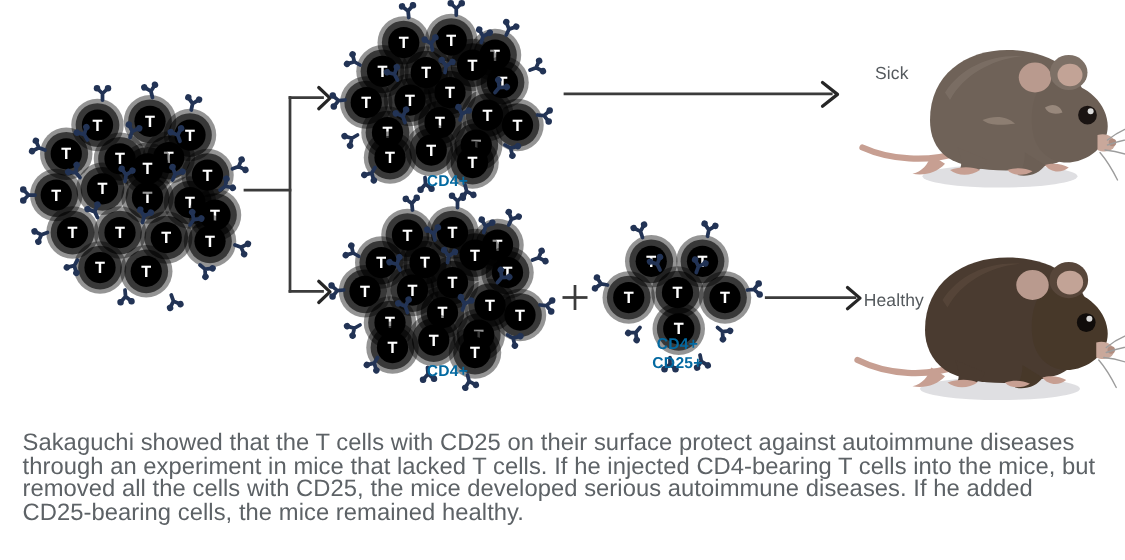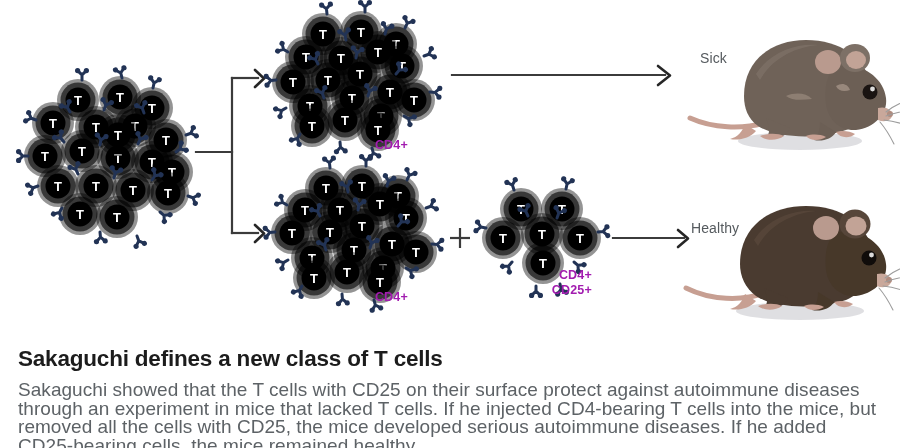--- a/index.html
+++ b/index.html
@@ -6,22 +6,22 @@
   body{
     width:900px;height:448px;position:relative;overflow:hidden;
     font-family:"Liberation Sans","DejaVu Sans",sans-serif;
     background:#ffffff;
   }
   #stage{position:absolute;left:0;top:0;width:900px;height:448px;}
   .svg-layer{position:absolute;left:0;top:0;width:900px;height:448px;}
 
   .lbl{position:absolute;white-space:nowrap;}
   .cluster-label{
-    font-size:12.5px;font-weight:bold;color:#a21caf;letter-spacing:.2px;
-    text-align:right;line-height:15px;
+    font-size:12.5px;font-weight:bold;color:#0369a1;letter-spacing:.2px;
+    text-align:center;line-height:15px;
   }
   .mouse-label{
     font-size:14px;color:#555a5e;font-weight:normal;letter-spacing:.1px;text-align:right;
   }
 
   
   #caption{position:absolute;left:18px;top:346px;width:868px;}
   #caption h1{
     margin:0 0 9px 0;
     font-size:22.5px;line-height:26px;font-weight:bold;
@@ -521,20 +521,19 @@
 
   <div class="lbl cluster-label" style="left:308px;top:290px;width:100px;">CD4+</div>
 
   <div class="lbl cluster-label" style="left:492px;top:268px;width:100px;">
     <div>CD4+</div>
     <div>CD25+</div>
   </div>
 
   <div class="lbl mouse-label" style="left:700px;top:50px;">Sick</div>
 
-  <div class="lbl mouse-label" style="left:691px;top:220px;">Healthy</div>
+  <div class="lbl mouse-label" style="left:691px;top:232px;">Healthy</div>
 
   <div id="caption">
-    <h1>Sakaguchi defines a new class of T cells</h1>
     <p>Sakaguchi showed that the T cells with CD25 on their surface protect against autoimmune diseases through an experiment in mice that lacked T cells. If he injected CD4-bearing T cells into the mice, but removed all the cells with CD25, the mice developed serious autoimmune diseases. If he added CD25-bearing cells, the mice remained healthy.</p>
   </div>
 
 </div>
 
 </body></html>

